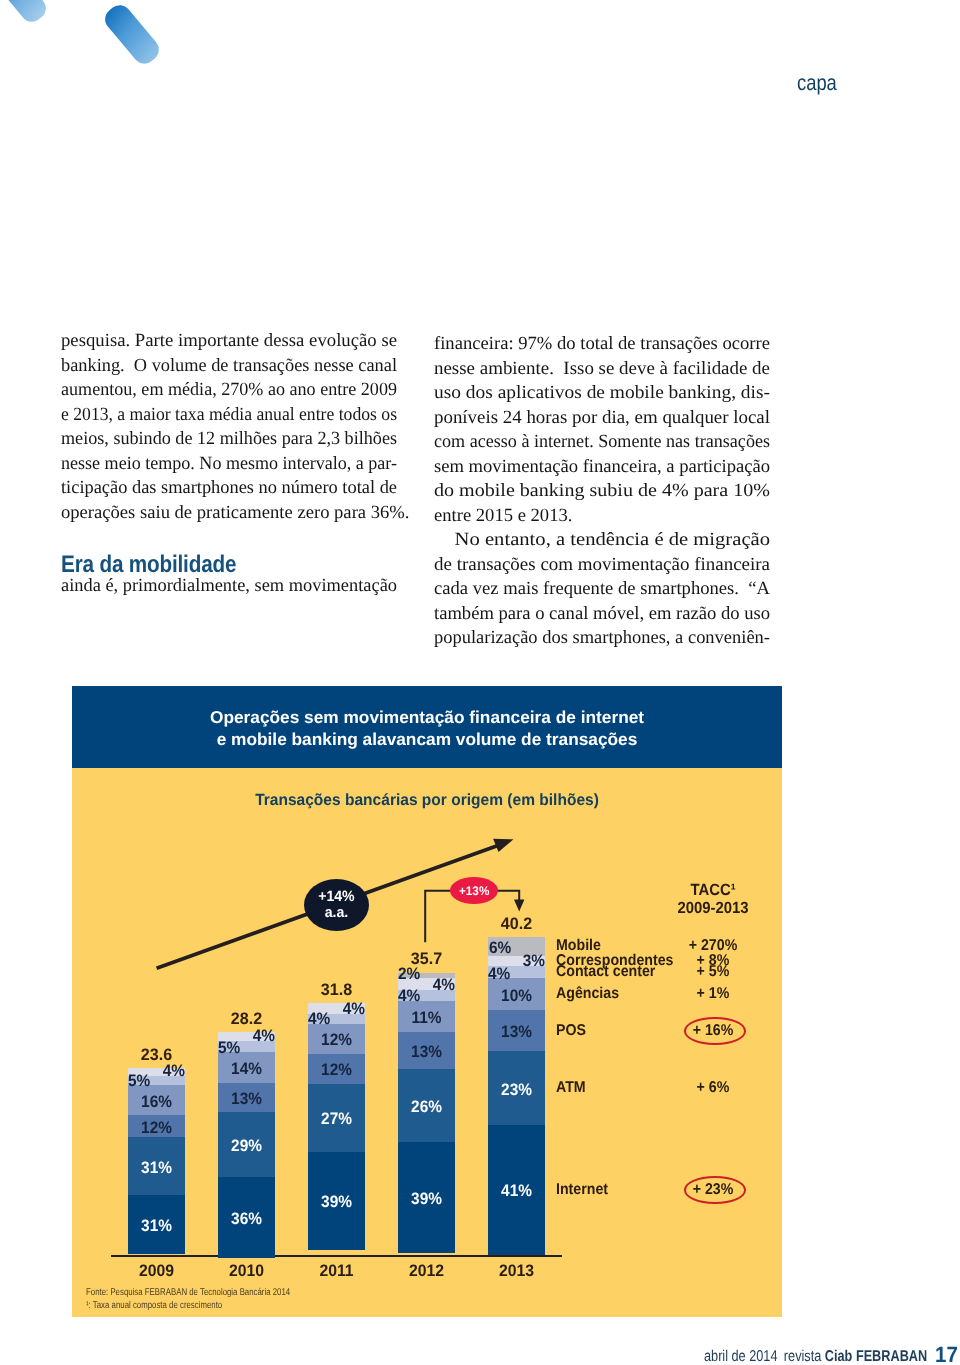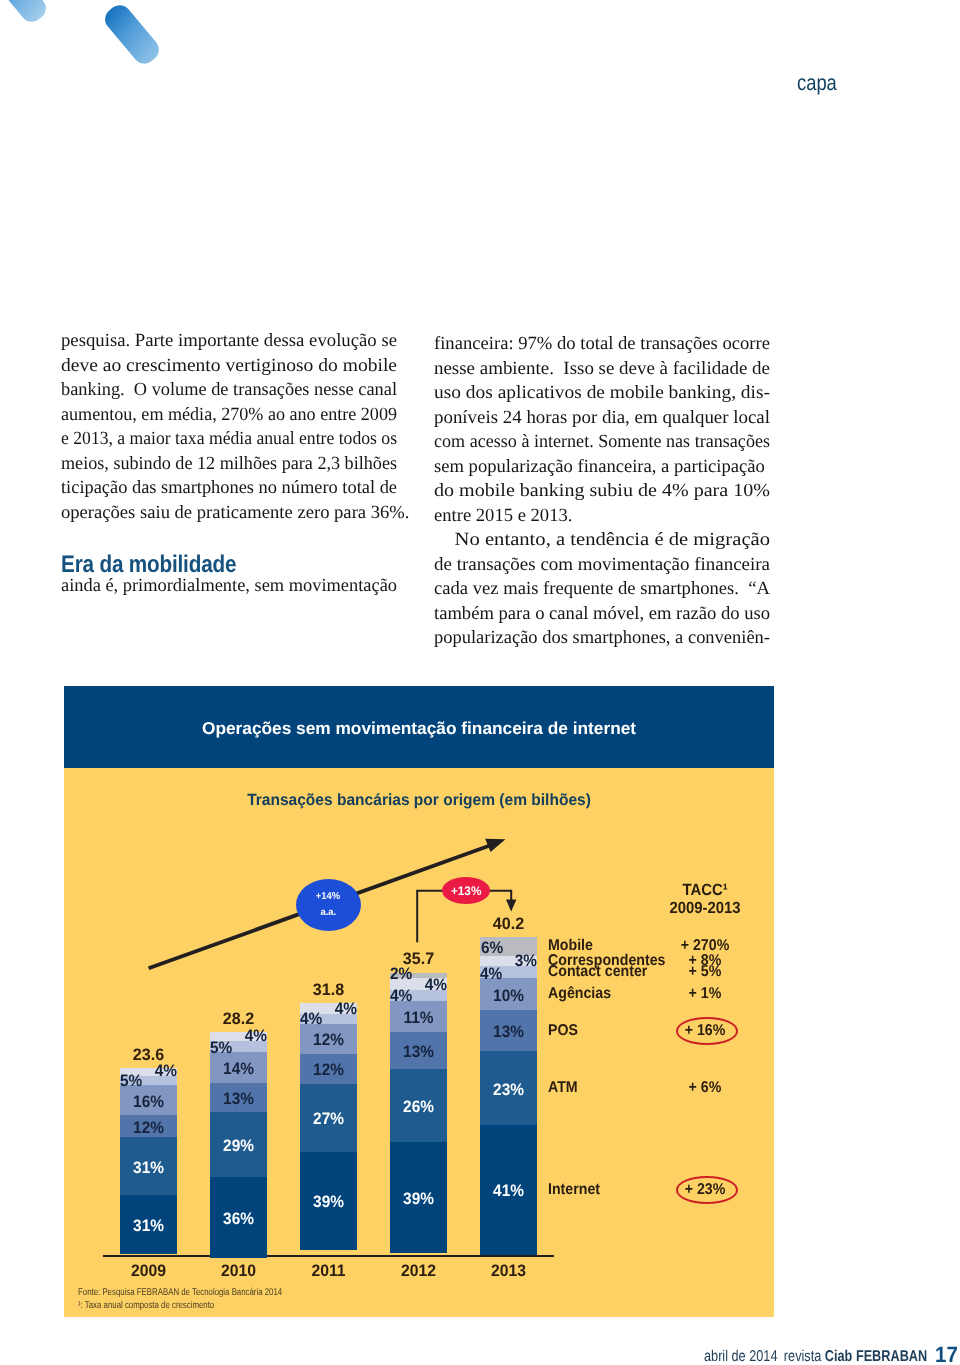--- a/index.html
+++ b/index.html
@@ -22,21 +22,21 @@
   color:#171717;}
 .col.c1{left:61px;top:329px;}
 .col.c2{left:434px;top:332px;}
 .ln{height:24.5px;line-height:24.5px;font-size:18.6px;white-space:nowrap;width:336px;}
 .ln > span{display:inline-block;white-space:pre;transform-origin:0 50%;}
 h2.sub{margin:0;font-family:"Liberation Sans",sans-serif;font-size:24px;font-weight:bold;
   color:#16527f;height:49px;line-height:79px;letter-spacing:-.2px;
   transform:scaleX(.862);transform-origin:0 50%;}
 
 
-.info{position:absolute;left:64px;top:686px;width:710px;height:631px;background:#fdd164;}
+.info{position:absolute;left:72px;top:686px;width:710px;height:631px;background:#fdd164;}
 .info-head{position:absolute;left:0;top:0;width:710px;height:82px;background:#01447c;
   color:#ffffff;font-size:17.3px;font-weight:bold;line-height:22.5px;text-align:center;
   display:flex;flex-direction:column;align-items:center;justify-content:center;
   padding-top:2px;box-sizing:border-box;}
 .info-sub{position:absolute;left:0;top:105px;width:710px;text-align:center;
   font-size:16.2px;font-weight:bold;color:#14405e;transform:scaleX(.96);}
 
 .chart{position:absolute;left:0;top:0;width:710px;height:631px;}
 
 .axis{position:absolute;background:#231f20;}
@@ -52,22 +52,22 @@
 
 .lg-name{position:absolute;font-size:15.6px;font-weight:bold;color:#2b1d10;white-space:nowrap;
   transform:scaleX(.91);transform-origin:0 50%;line-height:17px;}
 .lg-val{position:absolute;font-size:15.6px;font-weight:bold;color:#2b1d10;white-space:nowrap;
   text-align:center;transform:scaleX(.91);line-height:17px;}
 .tacc{position:absolute;font-size:16.2px;font-weight:bold;color:#2b1d10;text-align:center;
   white-space:nowrap;transform:scaleX(.92);}
 
 .badge{position:absolute;border-radius:50%;background:#e8234a;color:#fff;font-weight:bold;
   display:flex;flex-direction:column;align-items:center;justify-content:center;}
-#badge1{left:231.6px;top:192.8px;width:65px;height:52px;font-size:10px;line-height:16px;
-  background:#1d4ed8;}
+#badge1{left:231.6px;top:192.8px;width:65px;height:52px;font-size:15px;line-height:16px;
+  background:#0f172a;}
 #badge2{left:377.9px;top:191.4px;width:48px;height:27px;font-size:12.5px;background:#ea1a44;}
 #badge1 > div, #badge2 > div{transform:scaleX(.94);}
 
 .fonte{position:absolute;left:14.3px;font-size:9.8px;font-weight:400;color:#4a3d23;
   transform:scaleX(.8);transform-origin:0 50%;white-space:nowrap;}
 
 
 .f-text{position:absolute;left:704px;top:1347.5px;font-size:15.6px;color:#1e3d57;white-space:nowrap;
   transform:scaleX(.815);transform-origin:0 50%;line-height:17px;}
 .f-page{position:absolute;left:934.5px;top:1343px;font-size:22px;font-weight:bold;color:#12517f;
@@ -96,49 +96,50 @@
     </g>
     <g transform="translate(132 34.4) rotate(-40)">
       <rect x="-13.5" y="-33" width="27" height="66" rx="11.5" fill="url(#ribGrad)"></rect>
     </g>
   </svg>
 
   <div class="kicker">capa</div>
 
   <div class="col c1" id="col1">
       <div class="ln"><span style="transform: scaleX(1.00731);">pesquisa. Parte importante dessa evolução se</span></div>
-      <div class="ln"><span style="transform: scaleX(1.05123);">deve ao crescimento vertiginoso do mobile</span></div>
       <div class="ln"><span style="transform: scaleX(0.98597);">banking.  O volume de transações nesse canal</span></div>
       <div class="ln"><span style="transform: scaleX(0.97268);">aumentou, em média, 270% ao ano entre 2009</span></div>
       <div class="ln"><span style="transform: scaleX(0.948608);">e 2013, a maior taxa média anual entre todos os</span></div>
       <div class="ln"><span style="transform: scaleX(0.975415);">meios, subindo de 12 milhões para 2,3 bilhões</span></div>
+      <div class="ln"><span style="transform: scaleX(0.970791);">nesse meio tempo. No mesmo intervalo, a par-</span></div>
       <div class="ln"><span style="transform: scaleX(0.988917);">ticipação das smartphones no número total de</span></div>
       <div class="ln"><span>operações saiu de praticamente zero para 36%.</span></div>
       <h2 class="sub">Era da mobilidade</h2>
       <div class="ln"><span style="transform: scaleX(0.988962);">ainda é, primordialmente, sem movimentação</span></div>
     </div>
   <div class="col c2" id="col2">
       <div class="ln"><span style="transform: scaleX(1.00126);">financeira: 97% do total de transações ocorre</span></div>
       <div class="ln"><span style="transform: scaleX(1.01847);">nesse ambiente.  Isso se deve à facilidade de</span></div>
       <div class="ln"><span style="transform: scaleX(1.04434);">uso dos aplicativos de mobile banking, dis-</span></div>
       <div class="ln"><span style="transform: scaleX(1.01674);">poníveis 24 horas por dia, em qualquer local</span></div>
       <div class="ln"><span style="transform: scaleX(0.972724);">com acesso à internet. Somente nas transações</span></div>
-      <div class="ln"><span style="transform: scaleX(0.999768);">sem popularização financeira, a participação</span></div>
+      <div class="ln"><span style="transform: scaleX(0.999768);">sem movimentação financeira, a participação</span></div>
       <div class="ln"><span style="transform: scaleX(1.07903);">do mobile banking subiu de 4% para 10%</span></div>
       <div class="ln"><span>entre 2015 e 2013.</span></div>
       <div class="ln"><span style="transform: scaleX(1.10868);">    No entanto, a tendência é de migração</span></div>
       <div class="ln"><span style="transform: scaleX(1.02011);">de transações com movimentação financeira</span></div>
       <div class="ln"><span style="transform: scaleX(1.00126);">cada vez mais frequente de smartphones.  “A</span></div>
       <div class="ln"><span style="transform: scaleX(0.999675);">também para o canal móvel, em razão do uso</span></div>
       <div class="ln"><span style="transform: scaleX(0.993532);">popularização dos smartphones, a conveniên-</span></div>
     </div>
 
   <div class="info">
     <div class="info-head">
       <div>Operações sem movimentação financeira de internet</div>
+      <div>e mobile banking alavancam volume de transações</div>
     </div>
     <div class="info-sub">Transações bancárias por origem (em bilhões)</div>
     <svg class="chart" viewBox="0 0 710 631" width="710" height="631">
       <line x1="84.6" y1="282.3" x2="428" y2="158.8" stroke="#231f20" stroke-width="3.8"></line>
       <polygon fill="#231f20" points="441.5,153.3 421.1,152.8 426.5,165.9"></polygon>
       <path d="M353.2,256.2 L353.2,204.7 L447.2,204.7 L447.2,216" stroke="#231f20" stroke-width="2" fill="none"></path>
       <polygon fill="#231f20" points="447.2,225.6 442.0,213.6 452.4,213.6"></polygon>
     </svg>
     <div class="chart" id="chart">
         <div class="axis" style="left: 38.6px; top: 568.8px; width: 451px; height: 2px;"></div>

